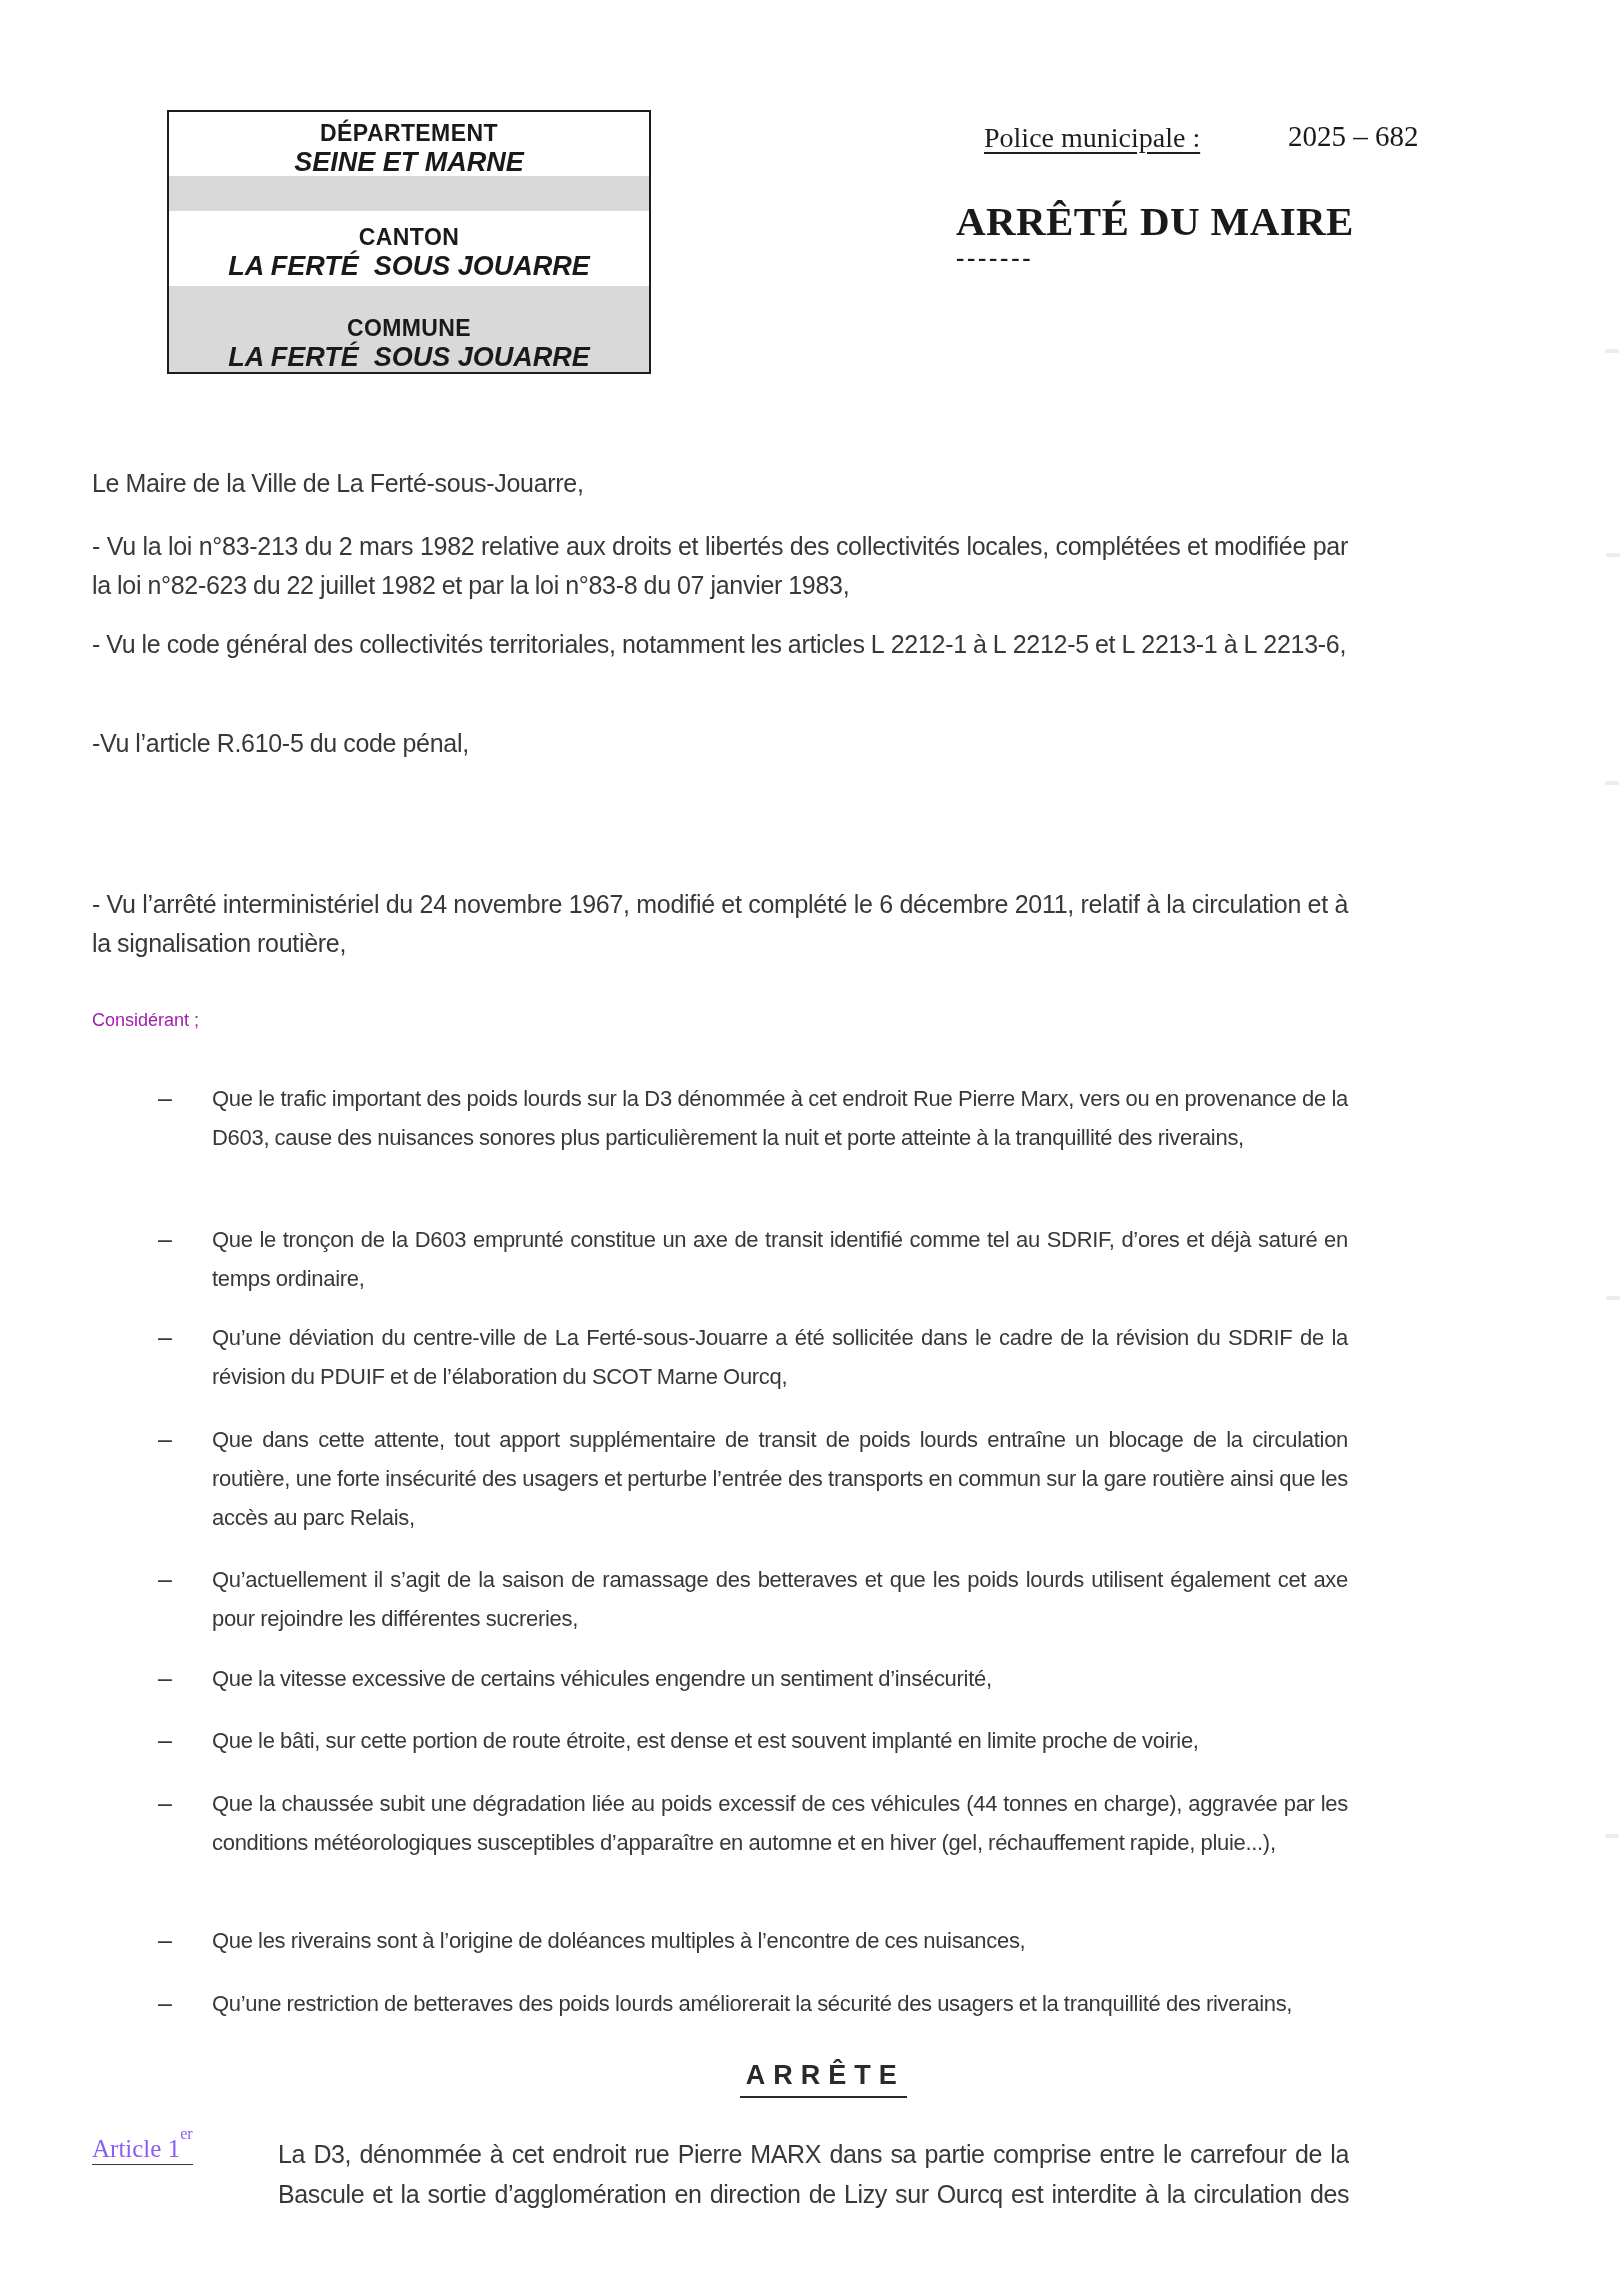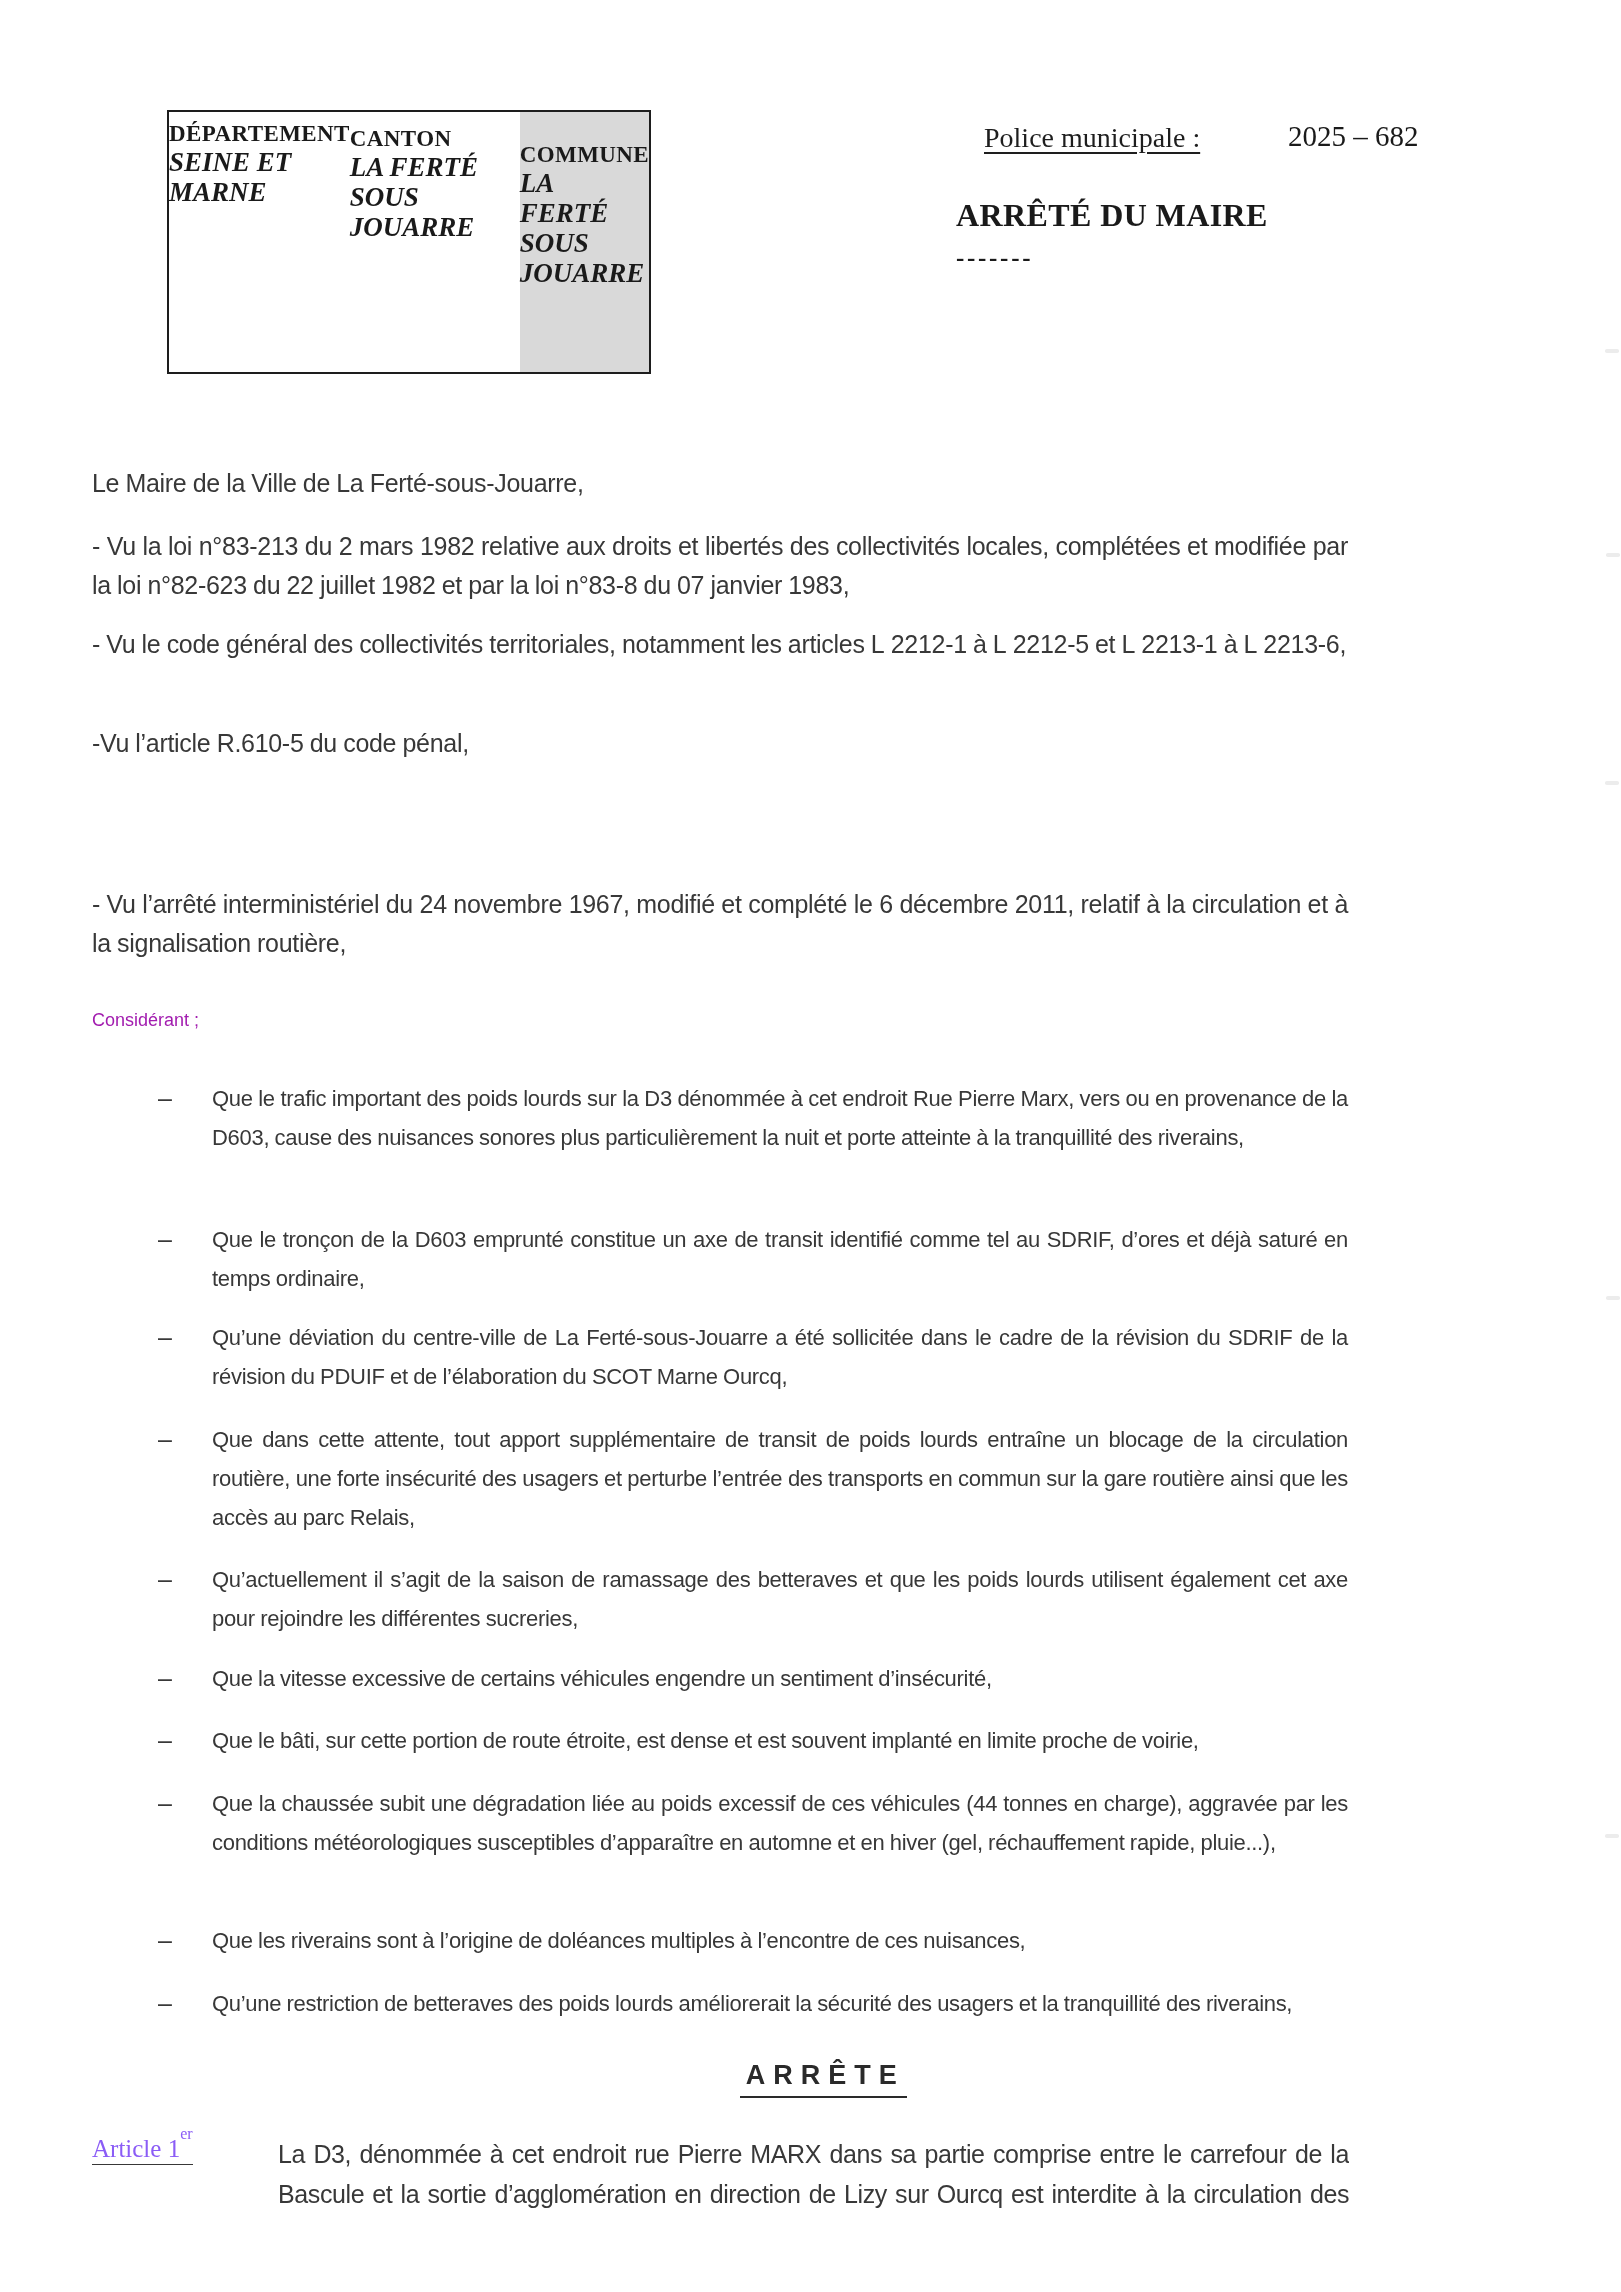--- a/index.html
+++ b/index.html
@@ -12,24 +12,24 @@
     font-family: "Liberation Sans", sans-serif;
     color: #383838;
   }
 
   
   .letterhead {
     position: absolute;
     left: 167px; top: 110px;
     width: 480px; height: 260px;
     border: 2.7px solid #1d1d1d;
-    display: flex; 
-    font-family: Liberation Serif, serif;
+    display: flex; flex-direction: column;
+    font-family: Liberation Sans, sans-serif;
     color: #1a1a1a;
-    text-align: left;
+    text-align: center;
   }
   .lh-sec1 { padding-top: 8px; height: 56px; }
   .lh-band { height: 36px; background: #d9d9d9; }
   .lh-sec2 { padding-top: 13px; height: 63px; }
   .lh-sec3 { background: #d9d9d9; flex: 1; padding-top: 29px; }
   .lh-label { font-weight: bold; font-size: 23px; line-height: 27px; letter-spacing: 0.4px; }
   .lh-value { font-weight: bold; font-style: italic; font-size: 27px; line-height: 30px; }
 
   
   .police-line {
@@ -41,21 +41,21 @@
     text-underline-offset: 4.5px;
   }
   .ref-number {
     position: absolute; left: 1288px; top: 120px;
     font-family: "Liberation Serif", serif;
     font-weight: normal; font-size: 29px; color: #1a1a1a;
   }
   .doc-type {
     position: absolute; left: 956px; top: 197px;
     font-family: "Liberation Serif", serif;
-    font-weight: bold; font-size: 32px; color: #1a1a1a;
+    font-weight: bold; font-size: 41px; color: #1a1a1a;
     letter-spacing: 0.4px;
     text-align: right;
   }
   .dash-sep {
     position: absolute; left: 956px; top: 244px;
     font-family: "Liberation Serif", serif;
     font-weight: bold; font-size: 25px; color: #1a1a1a;
     letter-spacing: 2.7px;
   }
   .doc-title {

